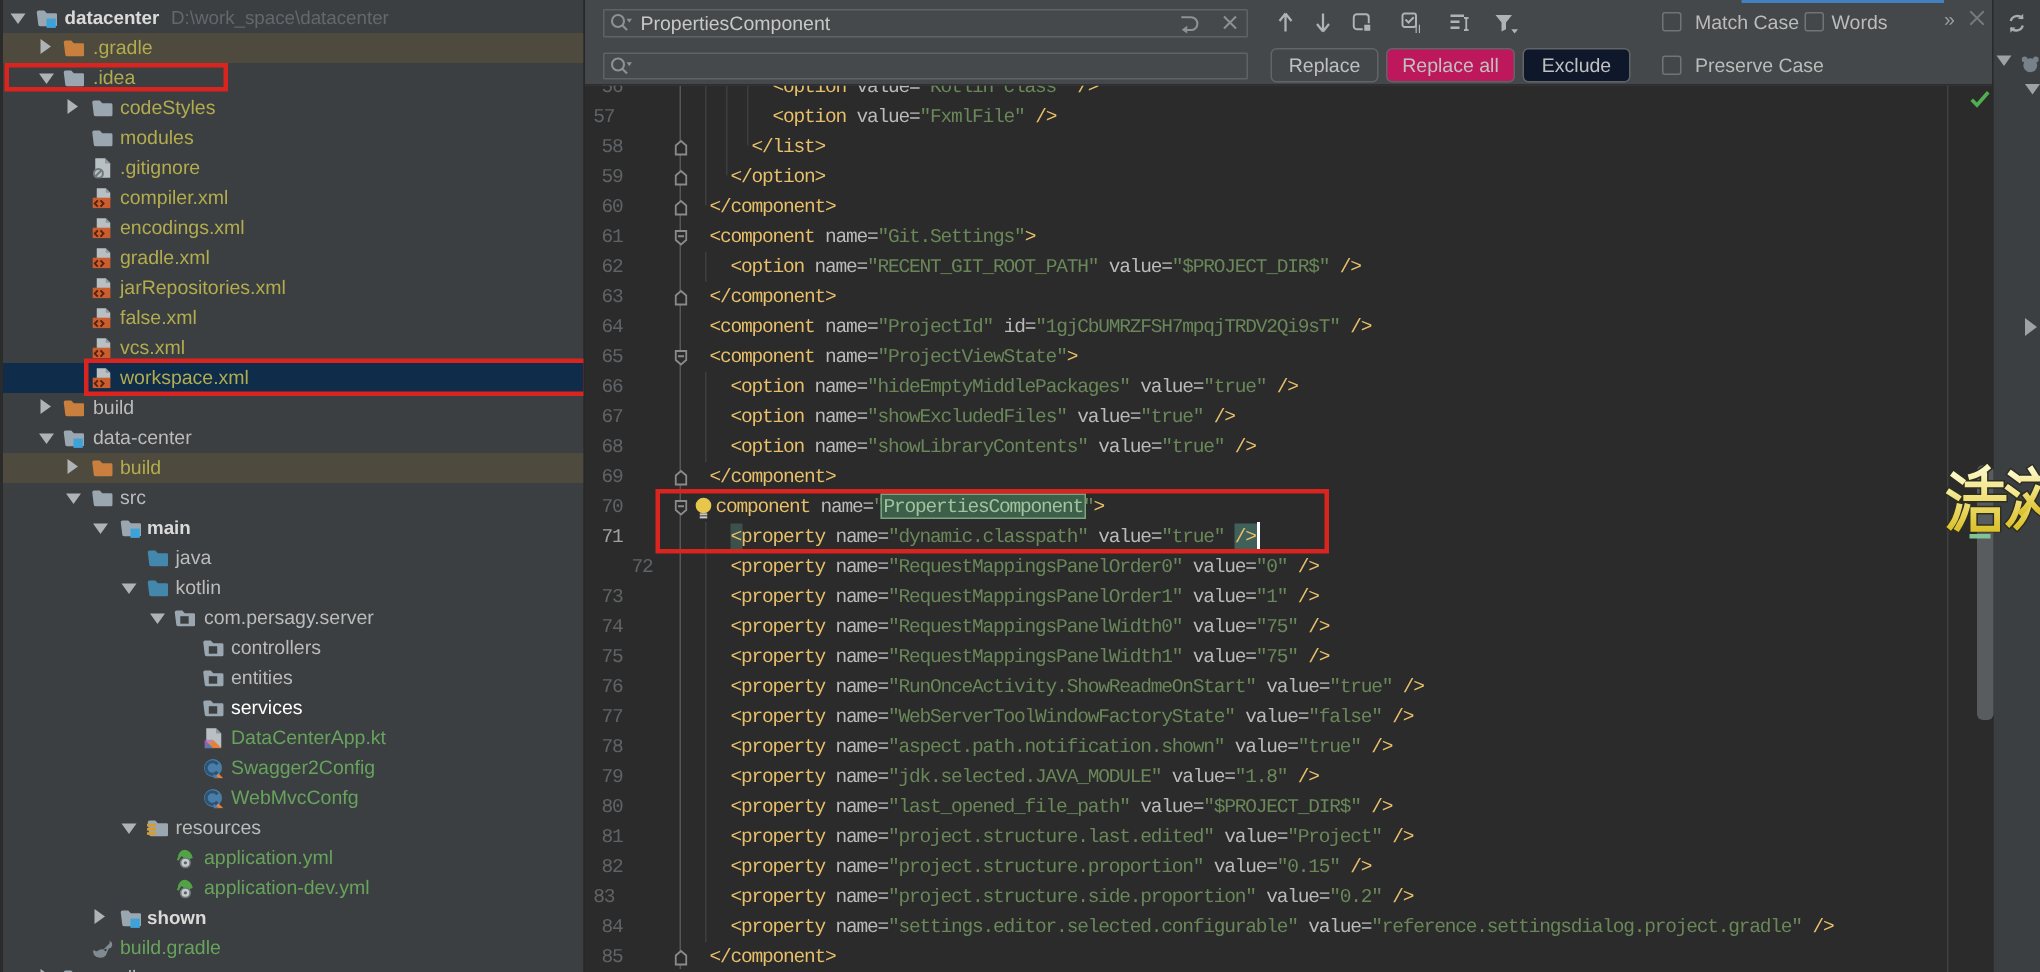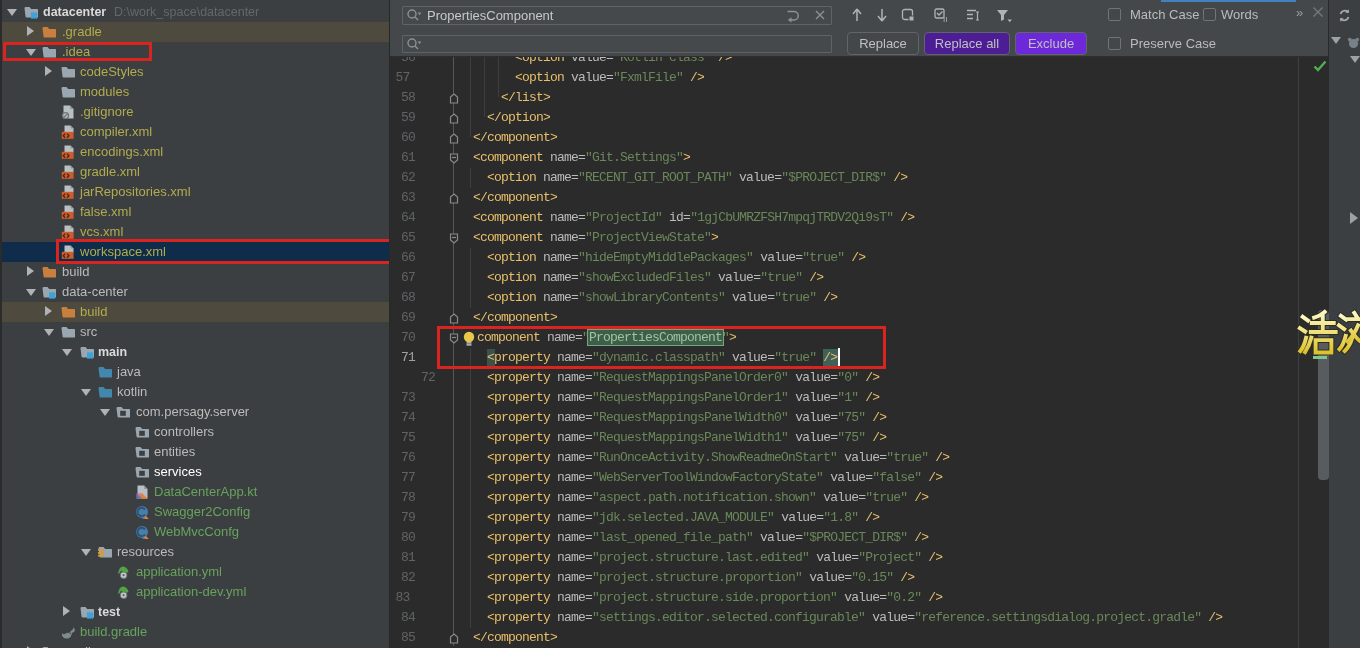--- a/index.html
+++ b/index.html
@@ -189,21 +189,21 @@
       <path d="M2.5 8.5 q2-5 6-4.5" stroke="#52a344" stroke-width="1.4" fill="none"></path>
       <circle cx="7.6" cy="10.2" r="3.2" fill="#c5cacd" stroke="#70777b" stroke-width="1.1"></circle>
       <circle cx="7.6" cy="10.2" r="1.1" fill="#5d6468"></circle>
     </svg>
     <div style="position:absolute;left:136px;top:582px;height:20px;line-height:20px;font-size:13px;white-space:pre"><span style="color:#67a35c;font-weight:normal;font-size:13px">application-dev.yml</span></div>
     <div style="position:absolute;left:63px;top:606px;width:0;height:0;border-top:5px solid transparent;border-bottom:5px solid transparent;border-left:7px solid #b0b3b5"></div>
     <svg style="position:absolute;left:80px;top:605px" width="14" height="14" viewBox="0 0 14 14">
       <path d="M0.5 3.2 q0-1.2 1.2-1.2 h3.8 l1.7 1.9 h5.9 q1.2 0 1.2 1.2 v6.2 q0 1.2-1.2 1.2 h-10.4 q-1.2 0-1.2-1.2 z" fill="#9aa7b0"></path>
       <rect x="7" y="7.4" width="6.2" height="6.2" fill="#3da2d7"></rect>
     </svg>
-    <div style="position:absolute;left:98px;top:602px;height:20px;line-height:20px;font-size:13px;white-space:pre"><span style="color:#dadada;font-weight:bold;font-size:12.5px">test</span></div>
+    <div style="position:absolute;left:98px;top:602px;height:20px;line-height:20px;font-size:13px;white-space:pre"><span style="color:#dadada;font-weight:bold;font-size:12.5px">shown</span></div>
     <svg style="position:absolute;left:61px;top:625px" width="14" height="14" viewBox="0 0 14 14">
       <path d="M11 5 q2-1.5 0.8-2.8 q2.4 0.6 2 3.2 q-0.3 1.8-2.3 2 l-1.2 2.8 q-0.7 3-3.8 3.3 q-3.2 0.3-4.8-1.8 q-1.2-1.8-0.3-3.5 q1.3 1.6 2.9 0.6 q1.9-1.3 3.6-0.8 q1.5-1.5 3.1-3z" fill="#7f8b91"></path>
       <circle cx="9.3" cy="8.3" r="0.8" fill="#3c3f41"></circle>
     </svg>
     <div style="position:absolute;left:80px;top:622px;height:20px;line-height:20px;font-size:13px;white-space:pre"><span style="color:#67a35c;font-weight:normal;font-size:13px">build.gradle</span></div>
     <div style="position:absolute;left:27px;top:646px;width:0;height:0;border-top:5px solid transparent;border-bottom:5px solid transparent;border-left:7px solid #b0b3b5"></div>
     <svg style="position:absolute;left:42px;top:645px" width="14" height="14" viewBox="0 0 14 14">
       <path d="M0.5 3.2 q0-1.2 1.2-1.2 h3.8 l1.7 1.9 h5.9 q1.2 0 1.2 1.2 v6.2 q0 1.2-1.2 1.2 h-10.4 q-1.2 0-1.2-1.2 z" fill="#9aa7b0"></path>
     </svg>
     <div style="position:absolute;left:62px;top:642px;height:20px;line-height:20px;font-size:13px;white-space:pre"><span style="color:#bbbbbb;font-weight:normal;font-size:13px">gradle</span></div>
@@ -370,22 +370,22 @@
     <div style="position:absolute;left:740px;top:5px;height:20px;line-height:20px;font-size:13px;color:#bbbbbb">Match Case</div>
     <div style="position:absolute;left:813px;top:8px;width:13px;height:13px;background:#43474a;border:1px solid #717476;box-sizing:border-box;border-radius:2px"></div>
     <div style="position:absolute;left:831px;top:5px;height:20px;line-height:20px;font-size:13px;color:#bbbbbb">Words</div>
     <div style="position:absolute;left:718px;top:37px;width:13px;height:13px;background:#43474a;border:1px solid #717476;box-sizing:border-box;border-radius:2px"></div>
     <div style="position:absolute;left:740px;top:34px;height:20px;line-height:20px;font-size:13px;color:#bbbbbb">Preserve Case</div>
     <div style="position:absolute;left:906px;top:5px;font-size:13px;color:#9a9da0">»</div>
     <svg style="position:absolute;left:922px;top:6px" width="12" height="12" viewBox="0 0 12 12">
       <path d="M1.5 1.5 L10.5 10.5 M10.5 1.5 L1.5 10.5" stroke="#77797b" stroke-width="1.3"></path>
     </svg>
     <div style="position:absolute;left:457px;top:32px;width:72px;height:23px;background:#43474a;border:1px solid #616568;box-sizing:border-box;border-radius:4px;text-align:center;line-height:21px;font-size:13px;color:#c0c0c0">Replace</div>
-    <div style="position:absolute;left:534px;top:32px;width:86px;height:23px;background:#4c1d95;border:1px solid #616568;box-sizing:border-box;border-radius:4px;text-align:center;line-height:21px;font-size:13px;color:#c0c0c0">Replace all</div>
-    <div style="position:absolute;left:625px;top:32px;width:72px;height:23px;background:#6d28d9;border:1px solid #616568;box-sizing:border-box;border-radius:4px;text-align:center;line-height:21px;font-size:13px;color:#c0c0c0">Exclude</div>
+    <div style="position:absolute;left:534px;top:32px;width:86px;height:23px;background:#be185d;border:1px solid #616568;box-sizing:border-box;border-radius:4px;text-align:center;line-height:21px;font-size:13px;color:#c0c0c0">Replace all</div>
+    <div style="position:absolute;left:625px;top:32px;width:72px;height:23px;background:#0f172a;border:1px solid #616568;box-sizing:border-box;border-radius:4px;text-align:center;line-height:21px;font-size:13px;color:#c0c0c0">Exclude</div>
   </div>
 <div style="position:absolute;left:1329px;top:0;width:31px;height:648px;background:#3c3f41"></div>
 <div style="position:absolute;left:1328px;top:0;width:1px;height:648px;background:#2a2a2a"></div>
 <svg style="position:absolute;left:1337px;top:8px" width="15" height="15" viewBox="0 0 15 15">
     <path d="M3.5 6 a4.5 4.5 0 0 1 8-1.5 M11.5 9 a4.5 4.5 0 0 1 -8 1.5" fill="none" stroke="#a9abad" stroke-width="1.6"></path>
     <path d="M11.8 1.2 v3.5 h-3.5 z" fill="#a9abad"></path>
     <path d="M3.2 13.8 v-3.5 h3.5 z" fill="#a9abad"></path>
   </svg>
 <div style="position:absolute;left:1331px;top:37px;width:0;height:0;border-left:5px solid transparent;border-right:5px solid transparent;border-top:7px solid #9fa2a4"></div>
 <svg style="position:absolute;left:1347px;top:36px" width="13" height="13" viewBox="0 0 13 13">

